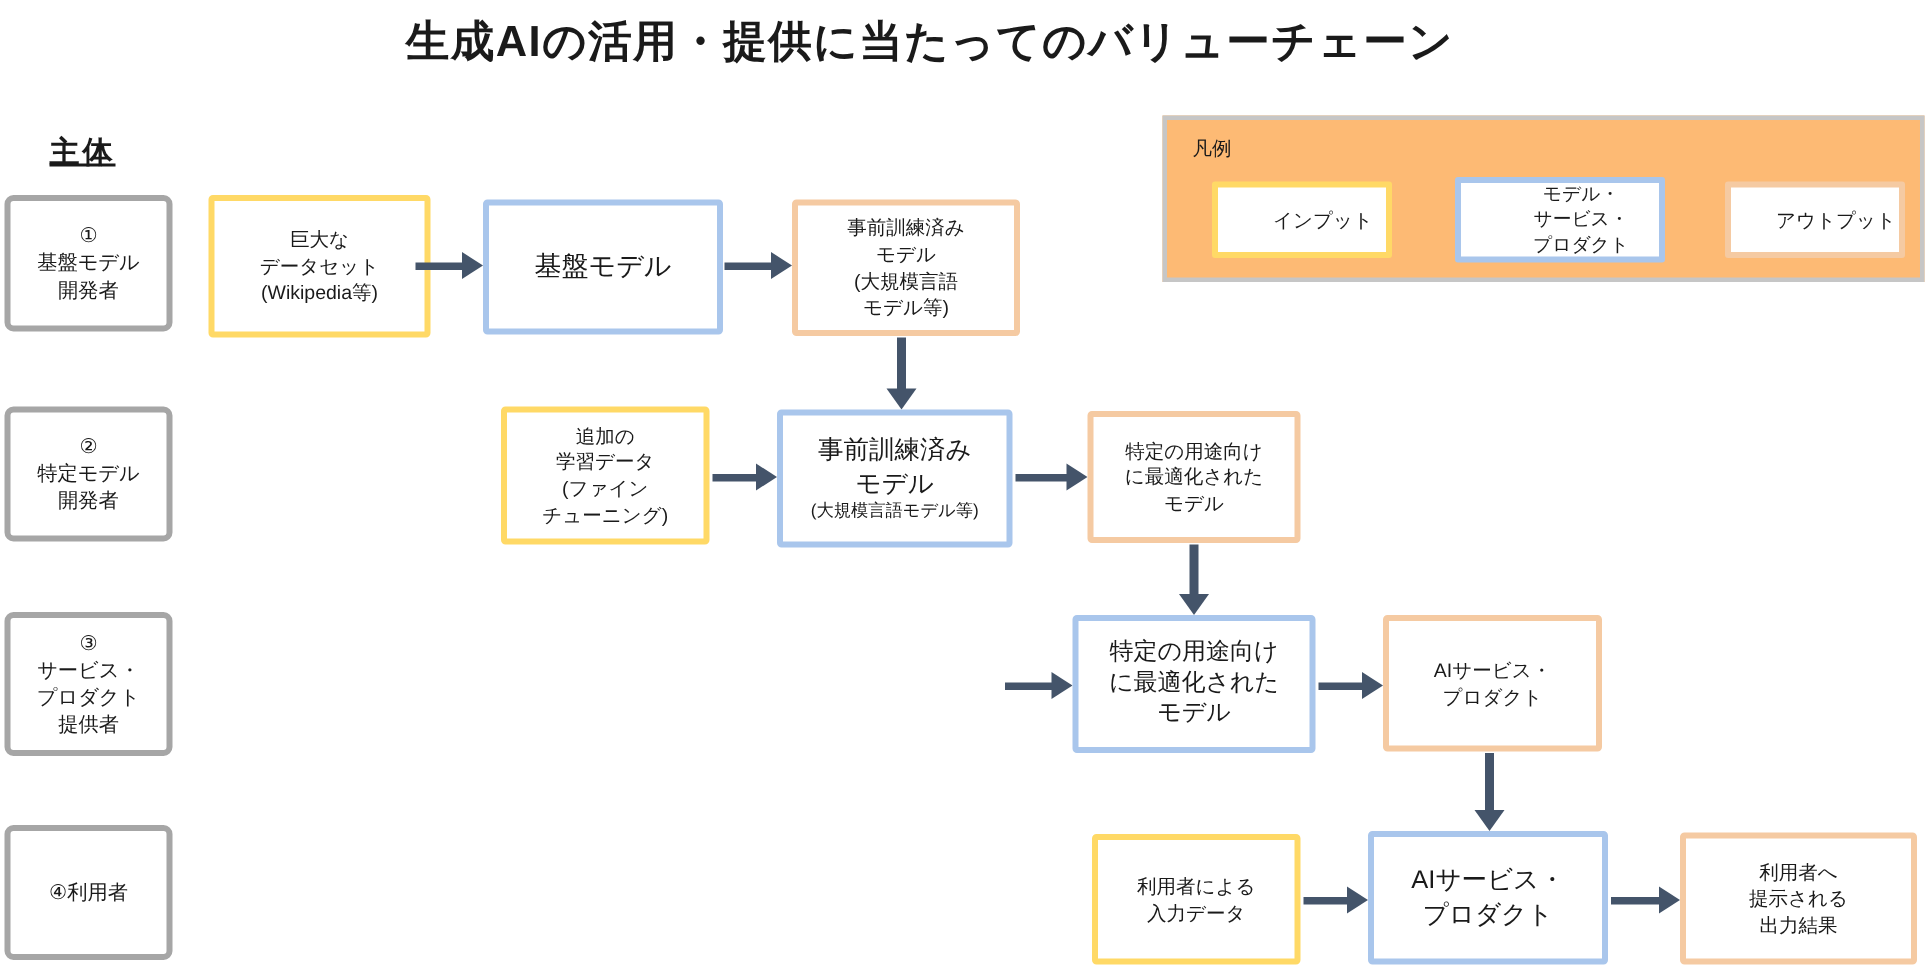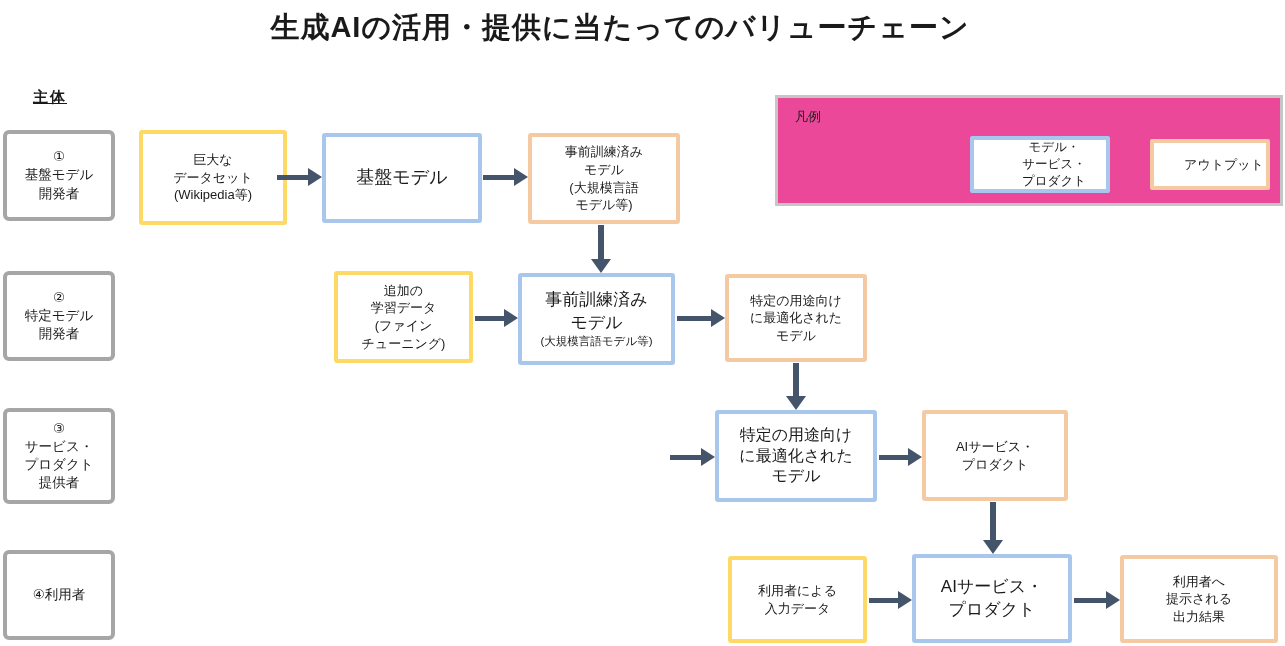--- a/index.html
+++ b/index.html
@@ -11,21 +11,21 @@
     --legend-border:#C6C6C6;
     --text:#1a1a1a;
   }
   html,body{margin:0;padding:0;background:#ffffff;}
   body{font-family:"Liberation Sans","DejaVu Sans",sans-serif;color:var(--text);}
   #canvas{position:relative;width:1285px;height:646px;background:#ffffff;overflow:hidden;}
 
   .title{position:absolute;left:0;top:8px;width:1240px;text-align:center;
          font-size:29px;font-weight:bold;letter-spacing:1px;}
 
-  .subjects-header{position:absolute;left:33px;top:88px;font-size:15px;font-weight:bold;
+  .subjects-header{position:absolute;left:33px;top:88px;font-size:20px;font-weight:bold;
                    text-decoration:underline;letter-spacing:2px;}
 
   .box{position:absolute;display:flex;align-items:center;justify-content:center;
        text-align:center;background:#ffffff;box-sizing:border-box;border-radius:3px;
        line-height:1.35;font-size:13px;}
   .box .txt{white-space:pre-line;}
 
   .actor{border:4px solid var(--actor-border);border-radius:6px;font-size:13.5px;}
   .input-box{border:4px solid var(--input-border);}
   .model-box{border:4px solid var(--model-border);flex-direction:column;}
@@ -41,22 +41,22 @@
   .harrow::before{content:"";position:absolute;left:0;right:12px;top:6.5px;height:5px;background:var(--arrow);}
   .harrow::after{content:"";position:absolute;right:0;top:0;width:0;height:0;
                  border-left:14px solid var(--arrow);border-top:9px solid transparent;border-bottom:9px solid transparent;}
 
   
   .varrow{position:absolute;width:20px;}
   .varrow::before{content:"";position:absolute;top:0;bottom:12px;left:7px;width:6px;background:var(--arrow);}
   .varrow::after{content:"";position:absolute;bottom:0;left:0;width:0;height:0;
                  border-top:14px solid var(--arrow);border-left:10px solid transparent;border-right:10px solid transparent;}
 
-  .legend{position:absolute;left:775px;top:95px;width:508px;height:111px;
-          border:3px solid var(--legend-border);background:#ec4899;box-sizing:border-box;}
+  .legend{position:absolute;left:775px;top:77px;width:508px;height:111px;
+          border:3px solid var(--legend-border);background:#fdba74;box-sizing:border-box;}
   .legend-label{position:absolute;left:17px;top:10px;font-size:13px;}
   .legend .box{border-radius:2px;padding-left:28px;}
 </style>
 </head>
 <body>
 
 <div id="canvas">
 
   <div class="title">生成AIの活用・提供に当たってのバリューチェーン</div>
 
@@ -147,20 +147,23 @@
   </div>
   <div class="harrow" style="left:1074px;top:591px;width:46px;"></div>
   <div class="box output-box" style="left:1120px;top:555px;width:158px;height:88px;">
     <span class="txt">利用者へ
 提示される
 出力結果</span>
   </div>
 
   <div class="legend">
     <span class="legend-label">凡例</span>
+    <div class="box input-box" style="left:30px;top:41px;width:120px;height:51px;">
+      <span class="txt">インプット</span>
+    </div>
     <div class="box model-box" style="left:192px;top:38px;width:140px;height:57px;font-size:12.5px;">
       <span class="txt">モデル・
 サービス・
 プロダクト</span>
     </div>
     <div class="box output-box" style="left:372px;top:41px;width:120px;height:51px;">
       <span class="txt">アウトプット</span>
     </div>
   </div>
 

